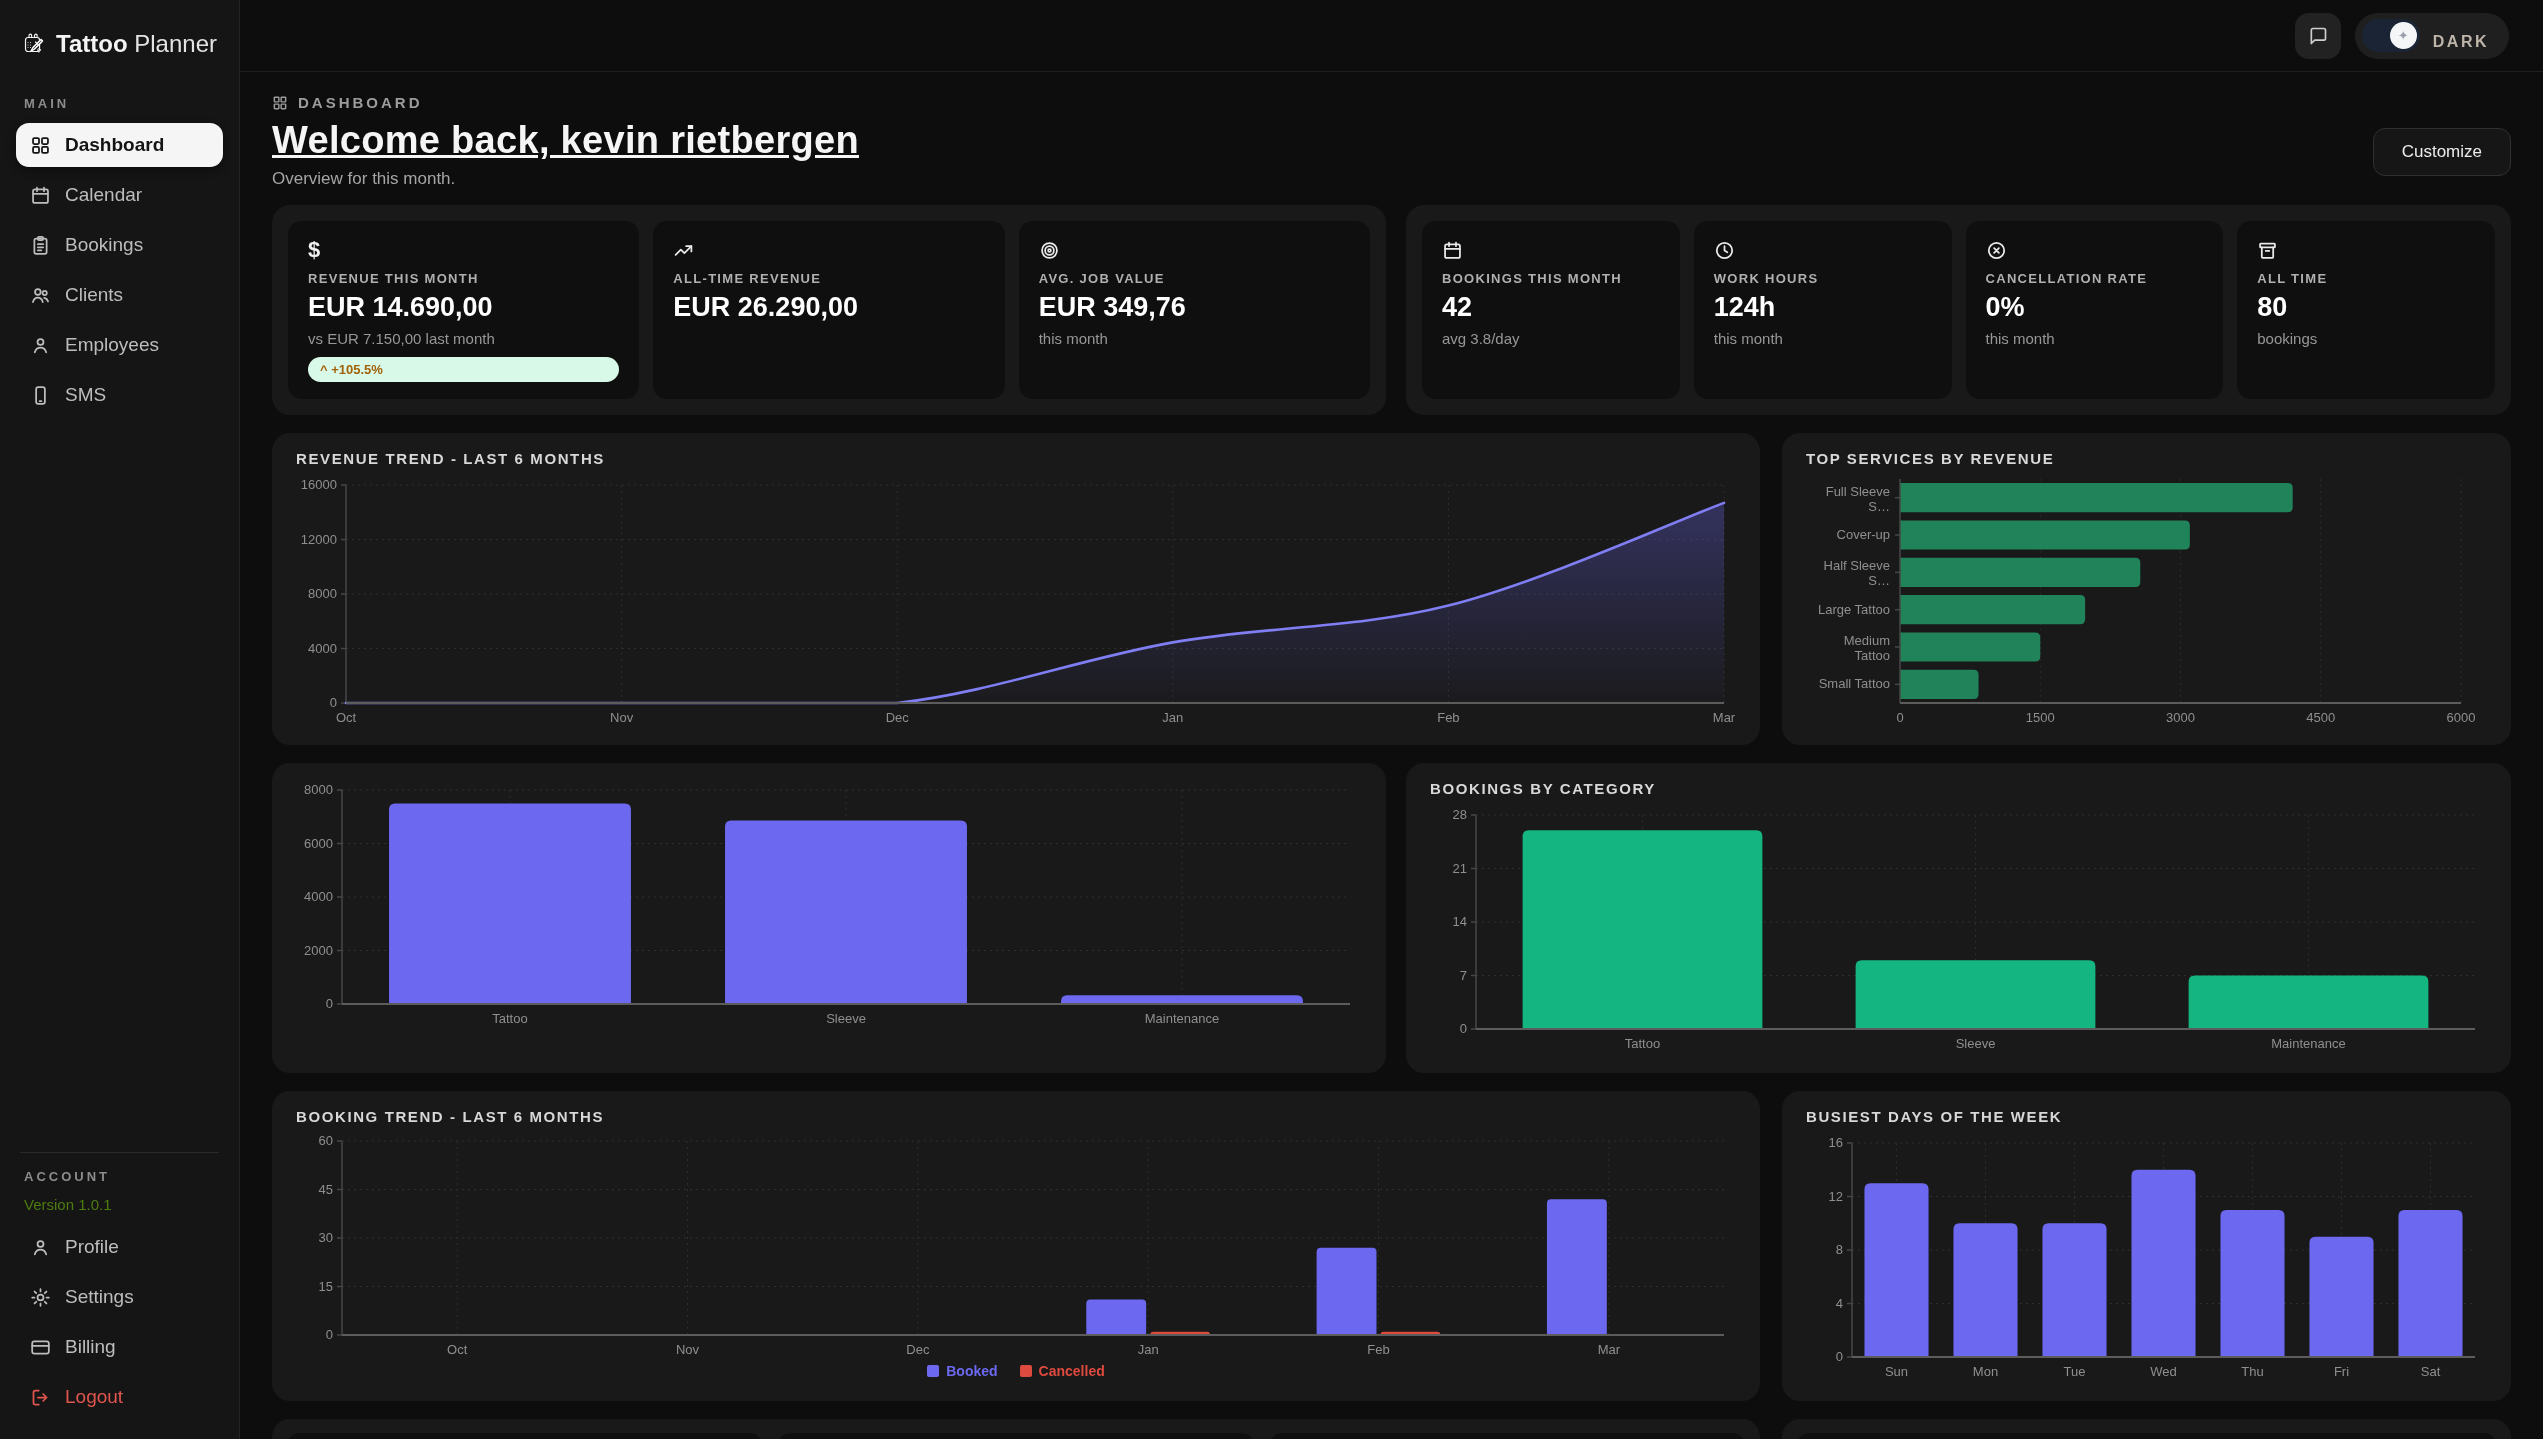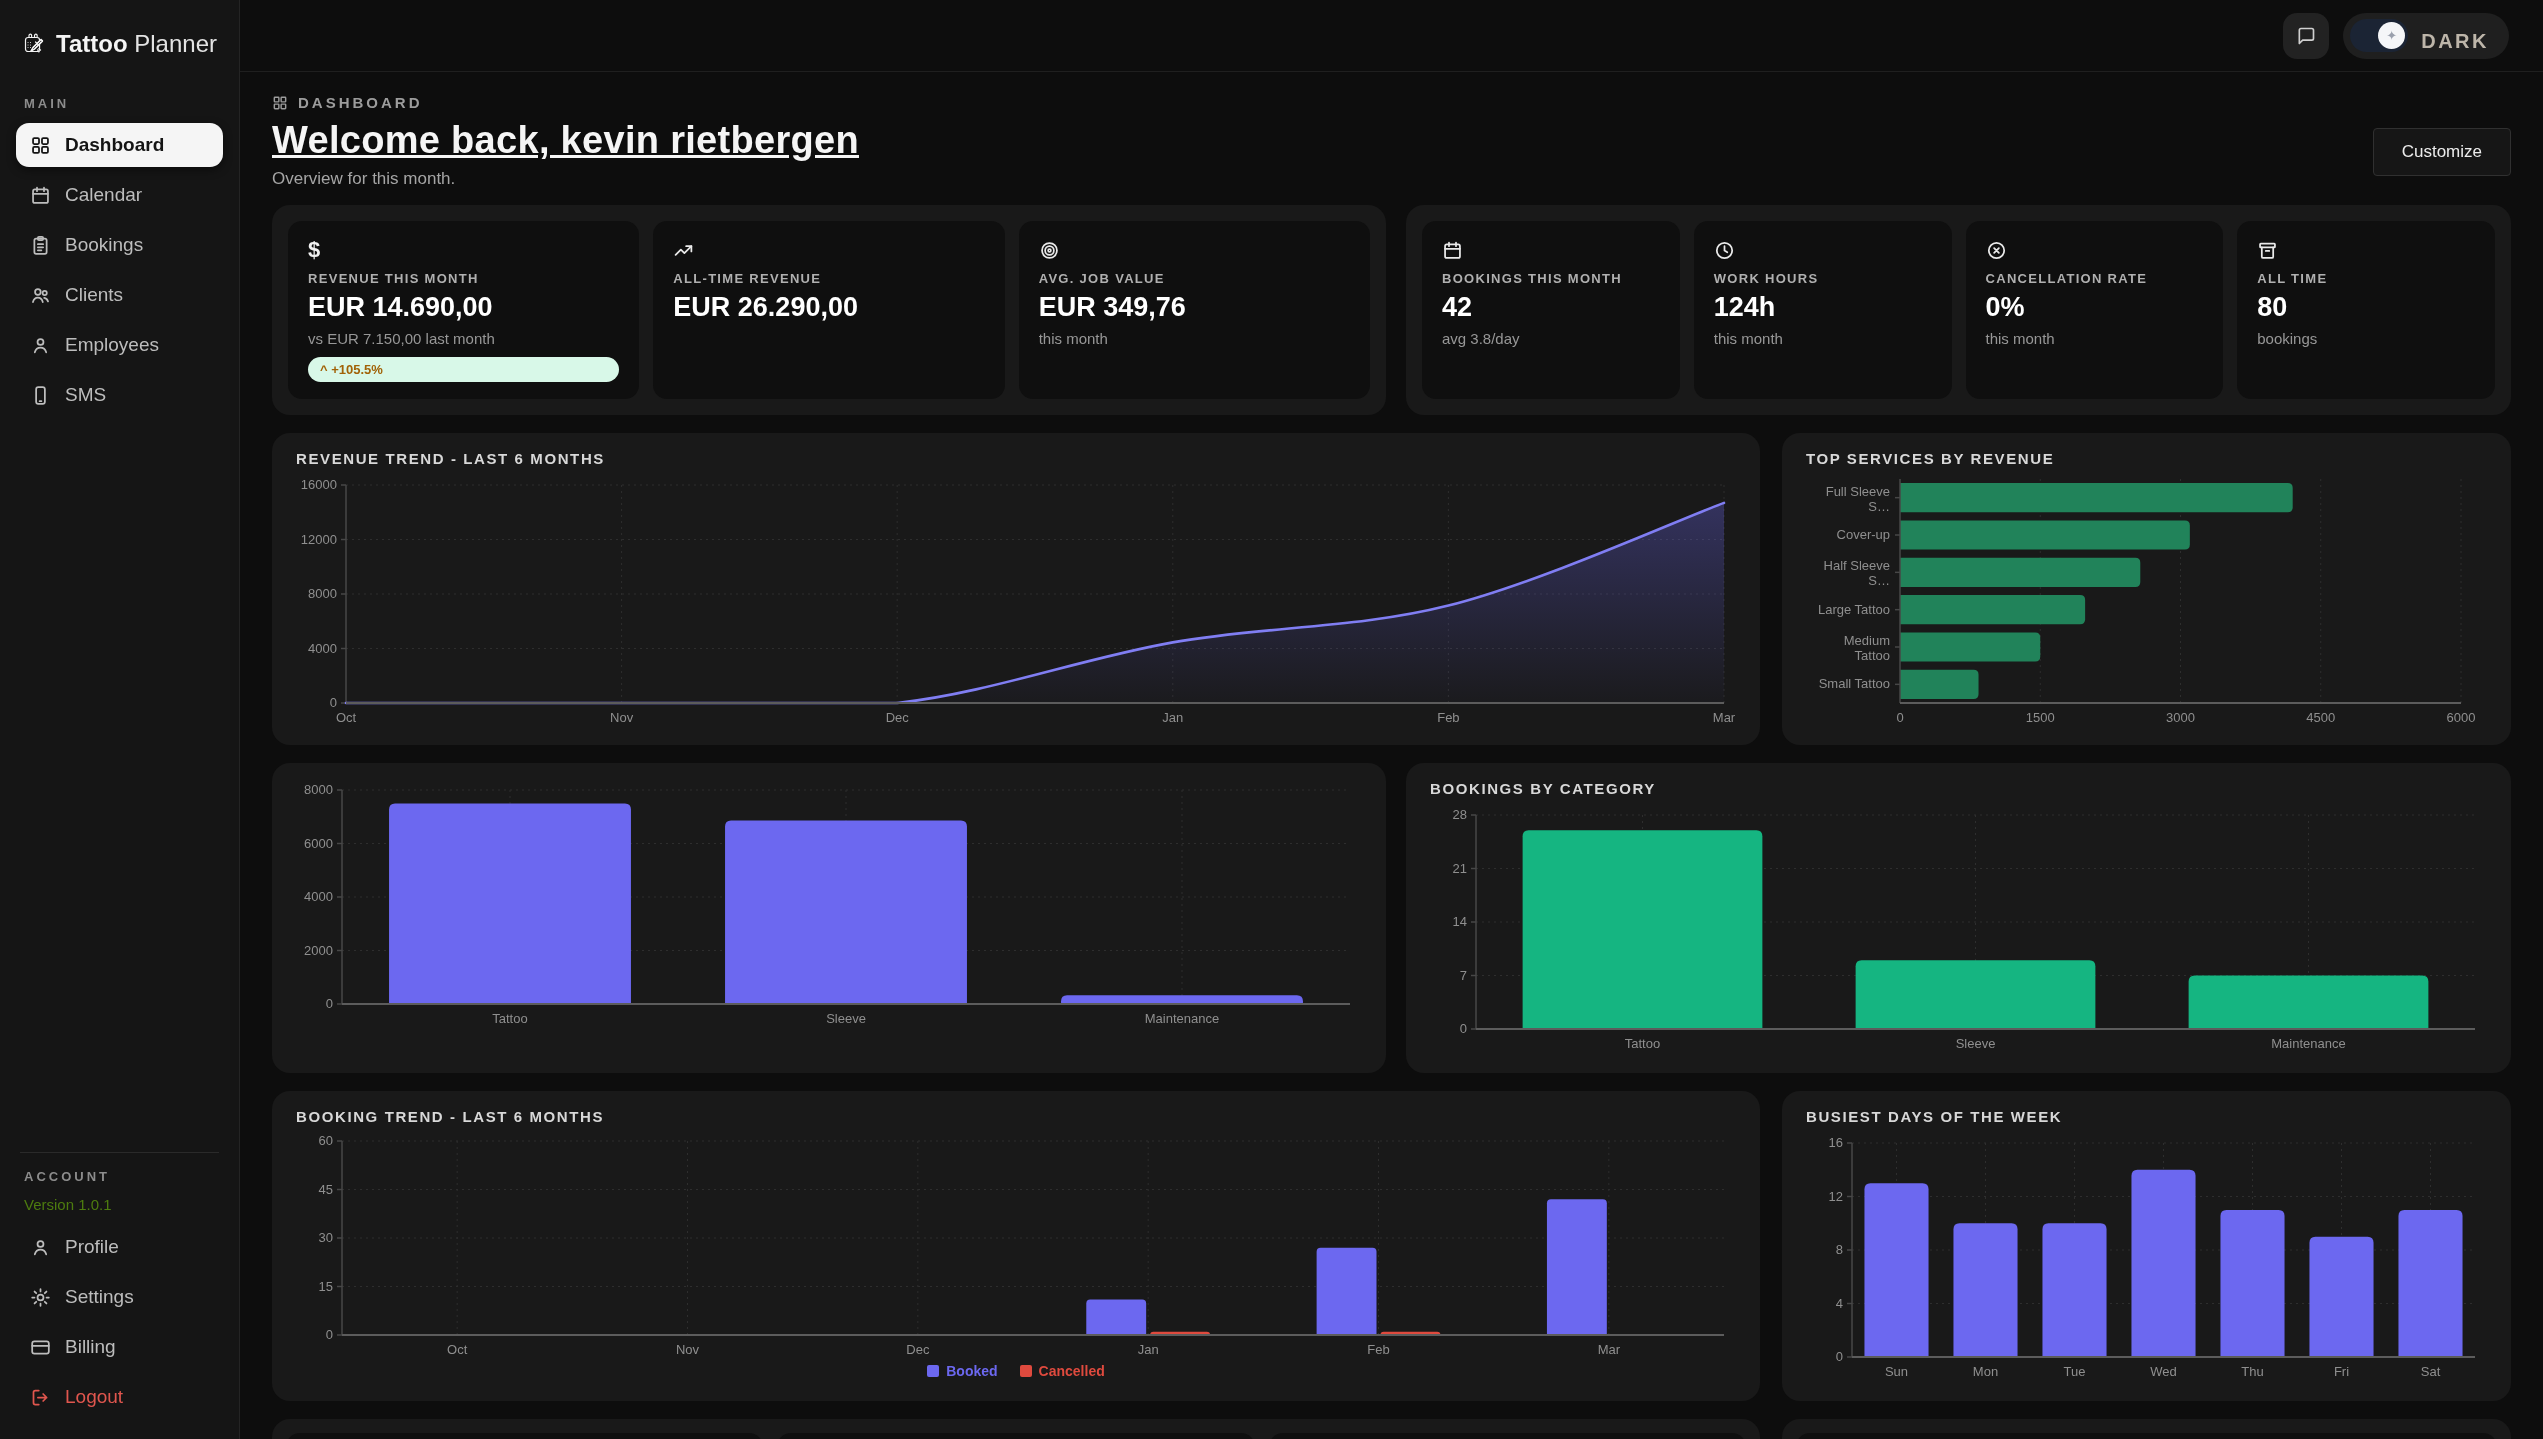--- a/index.html
+++ b/index.html
@@ -41,29 +41,29 @@
   .main { flex:1; height:100%; display:flex; flex-direction:column; overflow:hidden; }
   .topbar {
     height:72px; min-height:72px; border-bottom:1px solid #1f1f1f;
     display:flex; align-items:center; justify-content:flex-end; gap:14px; padding:0 34px;
   }
   .icon-btn { width:46px; height:46px; border-radius:14px; background:#222; display:flex; align-items:center; justify-content:center; cursor:pointer; }
   .icon-btn svg { width:20px; height:20px; color:#cfcfcf; }
   .theme-pill { height:46px; border-radius:23px; background:#1f1f1f; display:flex; align-items:center; gap:13px; padding:0 20px 0 7px; cursor:pointer; }
   .track { width:58px; height:33px; border-radius:17px; background:#1b2434; position:relative; }
   .knob { position:absolute; right:3px; top:3px; width:27px; height:27px; border-radius:50%; background:#f5f6f8; display:flex; align-items:center; justify-content:center; color:#9aa0ad; font-size:13px; }
-  .theme-label { font-size:20px; letter-spacing:2.5px; color:#bdb5a9; font-weight:600;margin-top:12px; }
+  .theme-label { font-size:16px; letter-spacing:2.5px; color:#bdb5a9; font-weight:600;margin-top:12px; }
 
   .content { padding:22px 32px 0; flex:1; }
   .header-row { display:flex; justify-content:space-between; align-items:flex-start; }
   .breadcrumb { display:flex; gap:10px; align-items:center; color:#9c9c9c; font-size:15px; letter-spacing:3px; font-weight:600; }
   .breadcrumb svg { width:16px; height:16px; }
   .page-title { font-size:38px; font-weight:800; color:#f5f5f5; margin:8px 0 7px; letter-spacing:.3px;text-decoration:underline; }
   .page-sub { font-size:17px; color:#a5a5a5; }
-  .customize-btn { margin-top:34px; padding:13px 28px; font-size:17px; border:1px solid #303030; border-radius:4px; color:#ececec; background:#161616; cursor:pointer; }
+  .customize-btn { margin-top:34px; padding:13px 28px; font-size:17px; border:1px solid #303030; border-radius:12px; color:#ececec; background:#161616; cursor:pointer; }
 
   
   .stats-row { display:grid; grid-template-columns:1114px 1fr; gap:20px; margin-top:16px; }
   .stat-panel { background:#191919; border-radius:18px; padding:16px; display:flex; gap:14px; }
   .stat-card { flex:1; background:#0f0f0f; border-radius:14px; padding:17px 20px; }
   .stat-ic { height:24px; color:#eaeaea; margin-bottom:9px; display:flex; align-items:center; }
   .stat-ic svg { width:21px; height:21px; }
   .stat-ic .dollar { font-size:22px; font-weight:700; color:#f0f0f0; }
   .stat-label { font-size:13px; letter-spacing:1.3px; color:#b0b0b0; font-weight:700; }
   .stat-value { font-size:27px; font-weight:800; color:#fff; margin-top:6px; }

